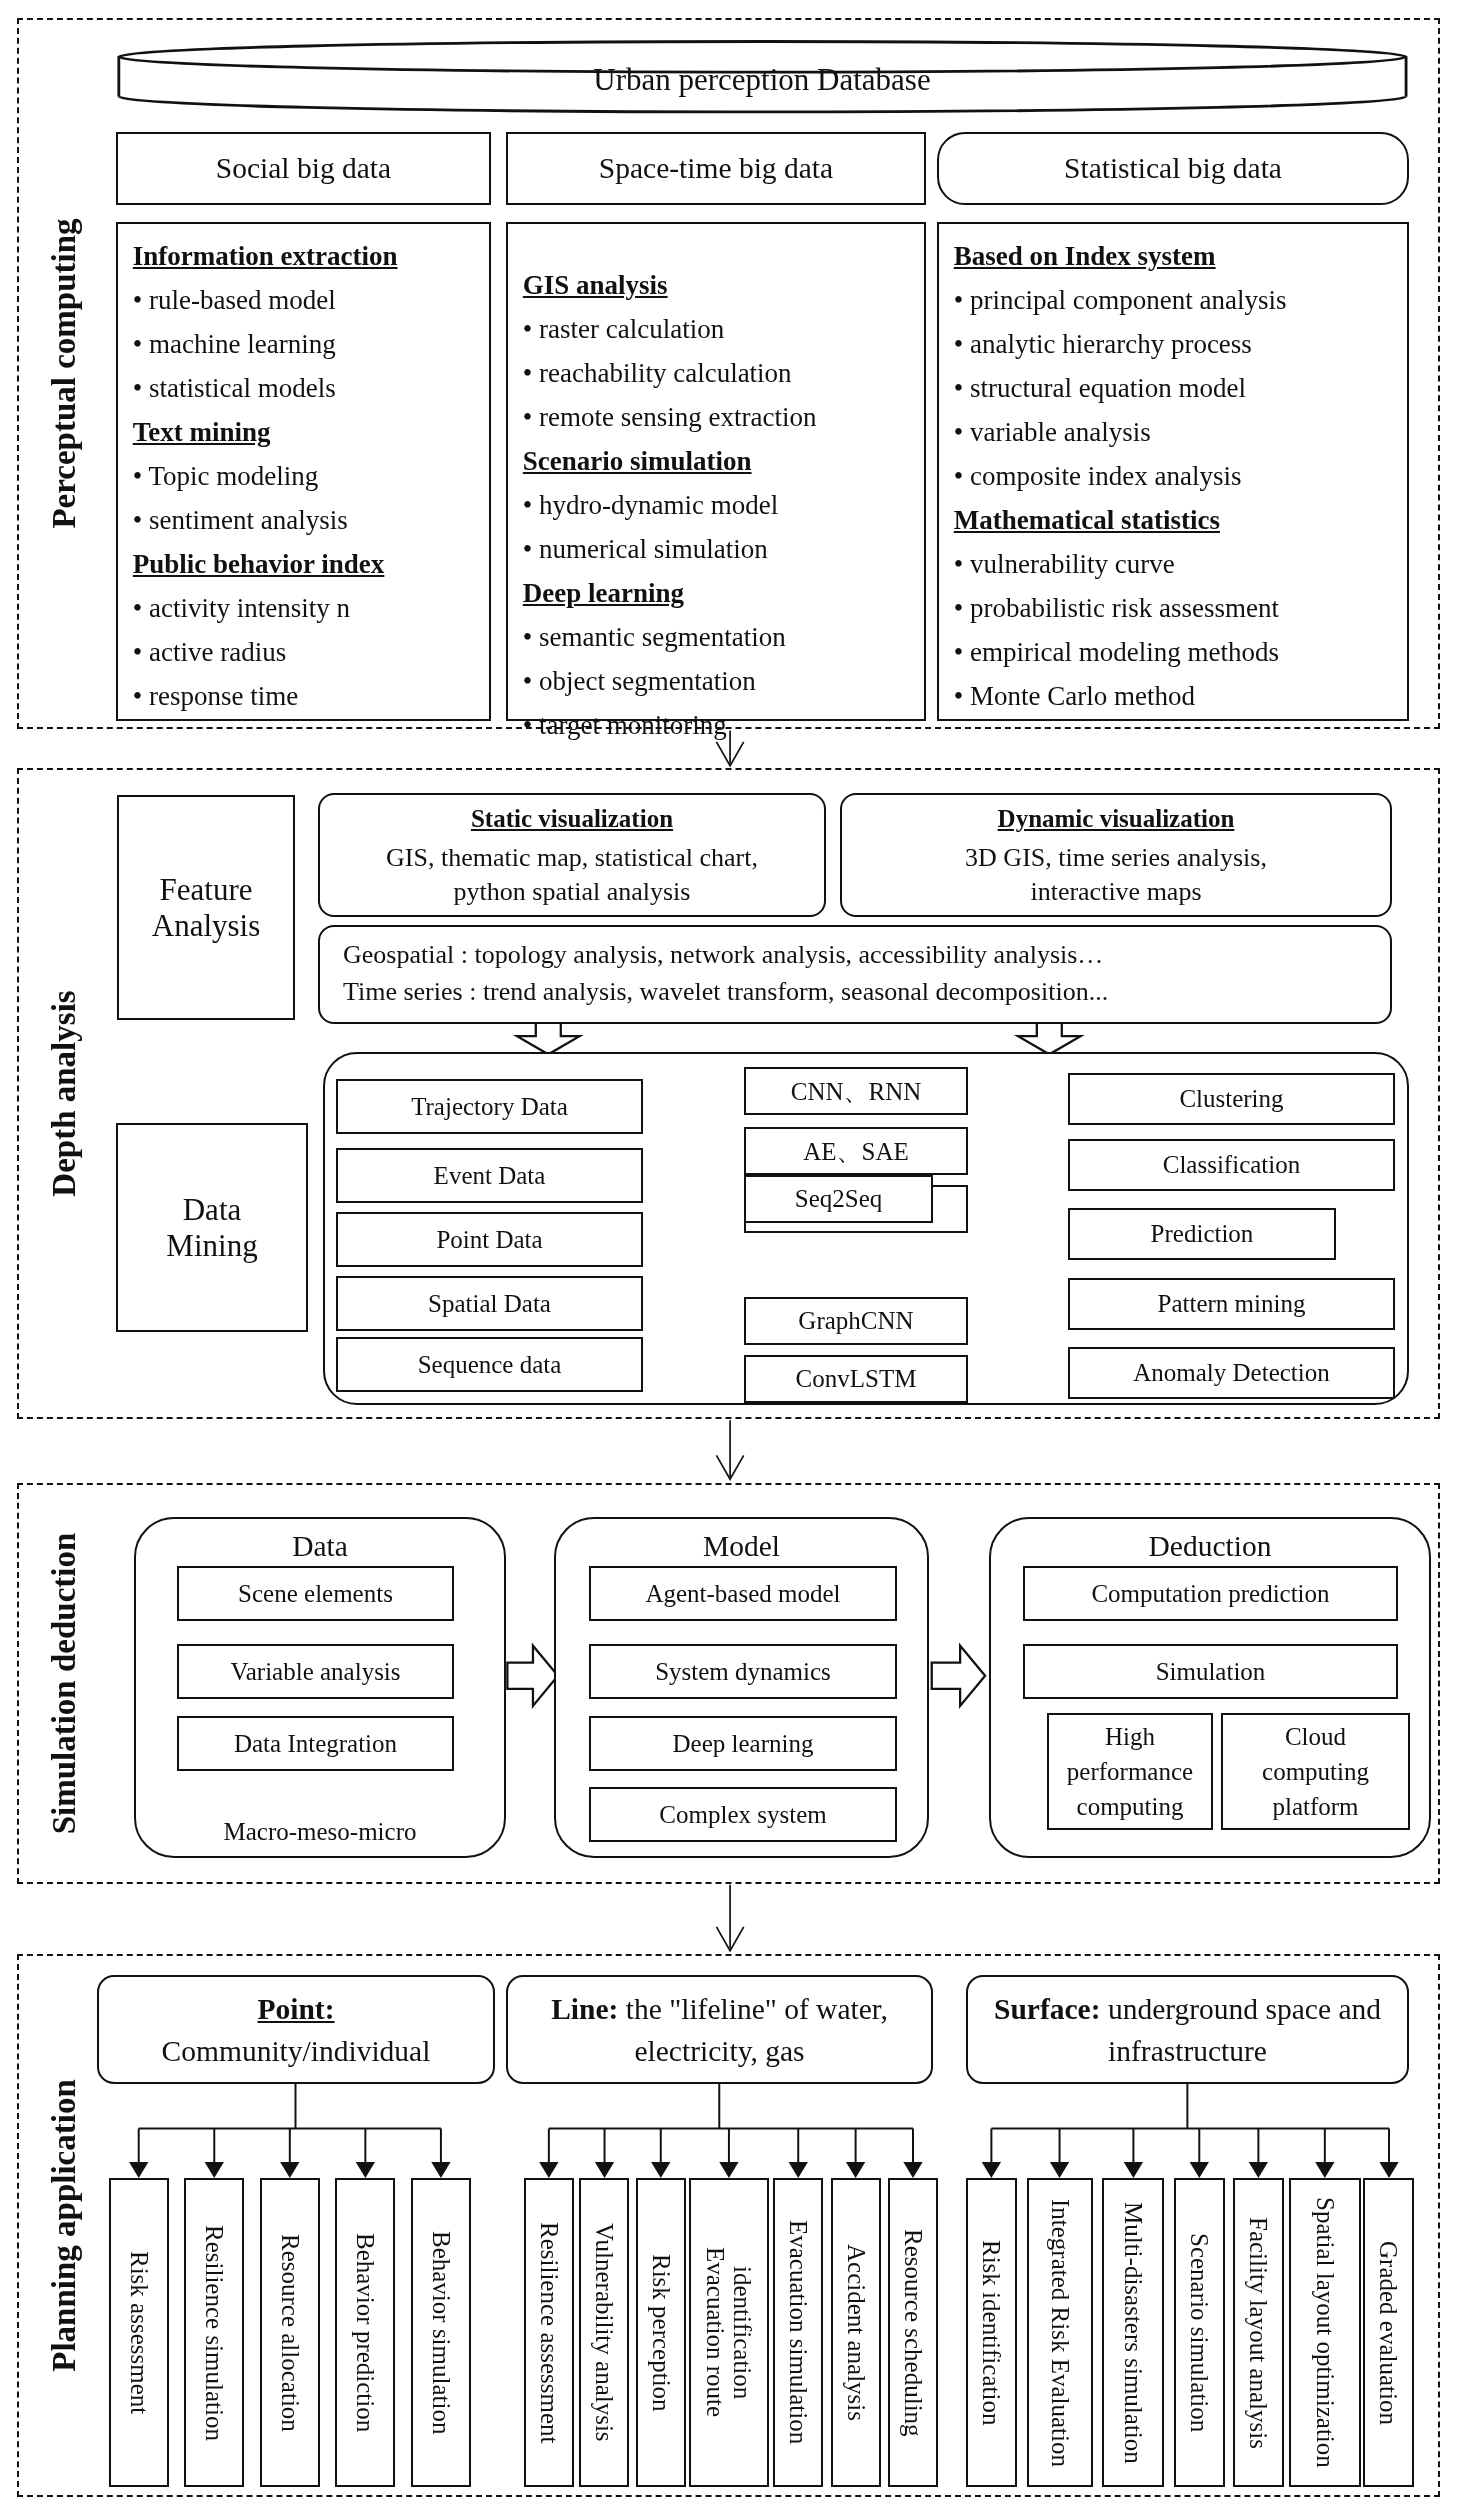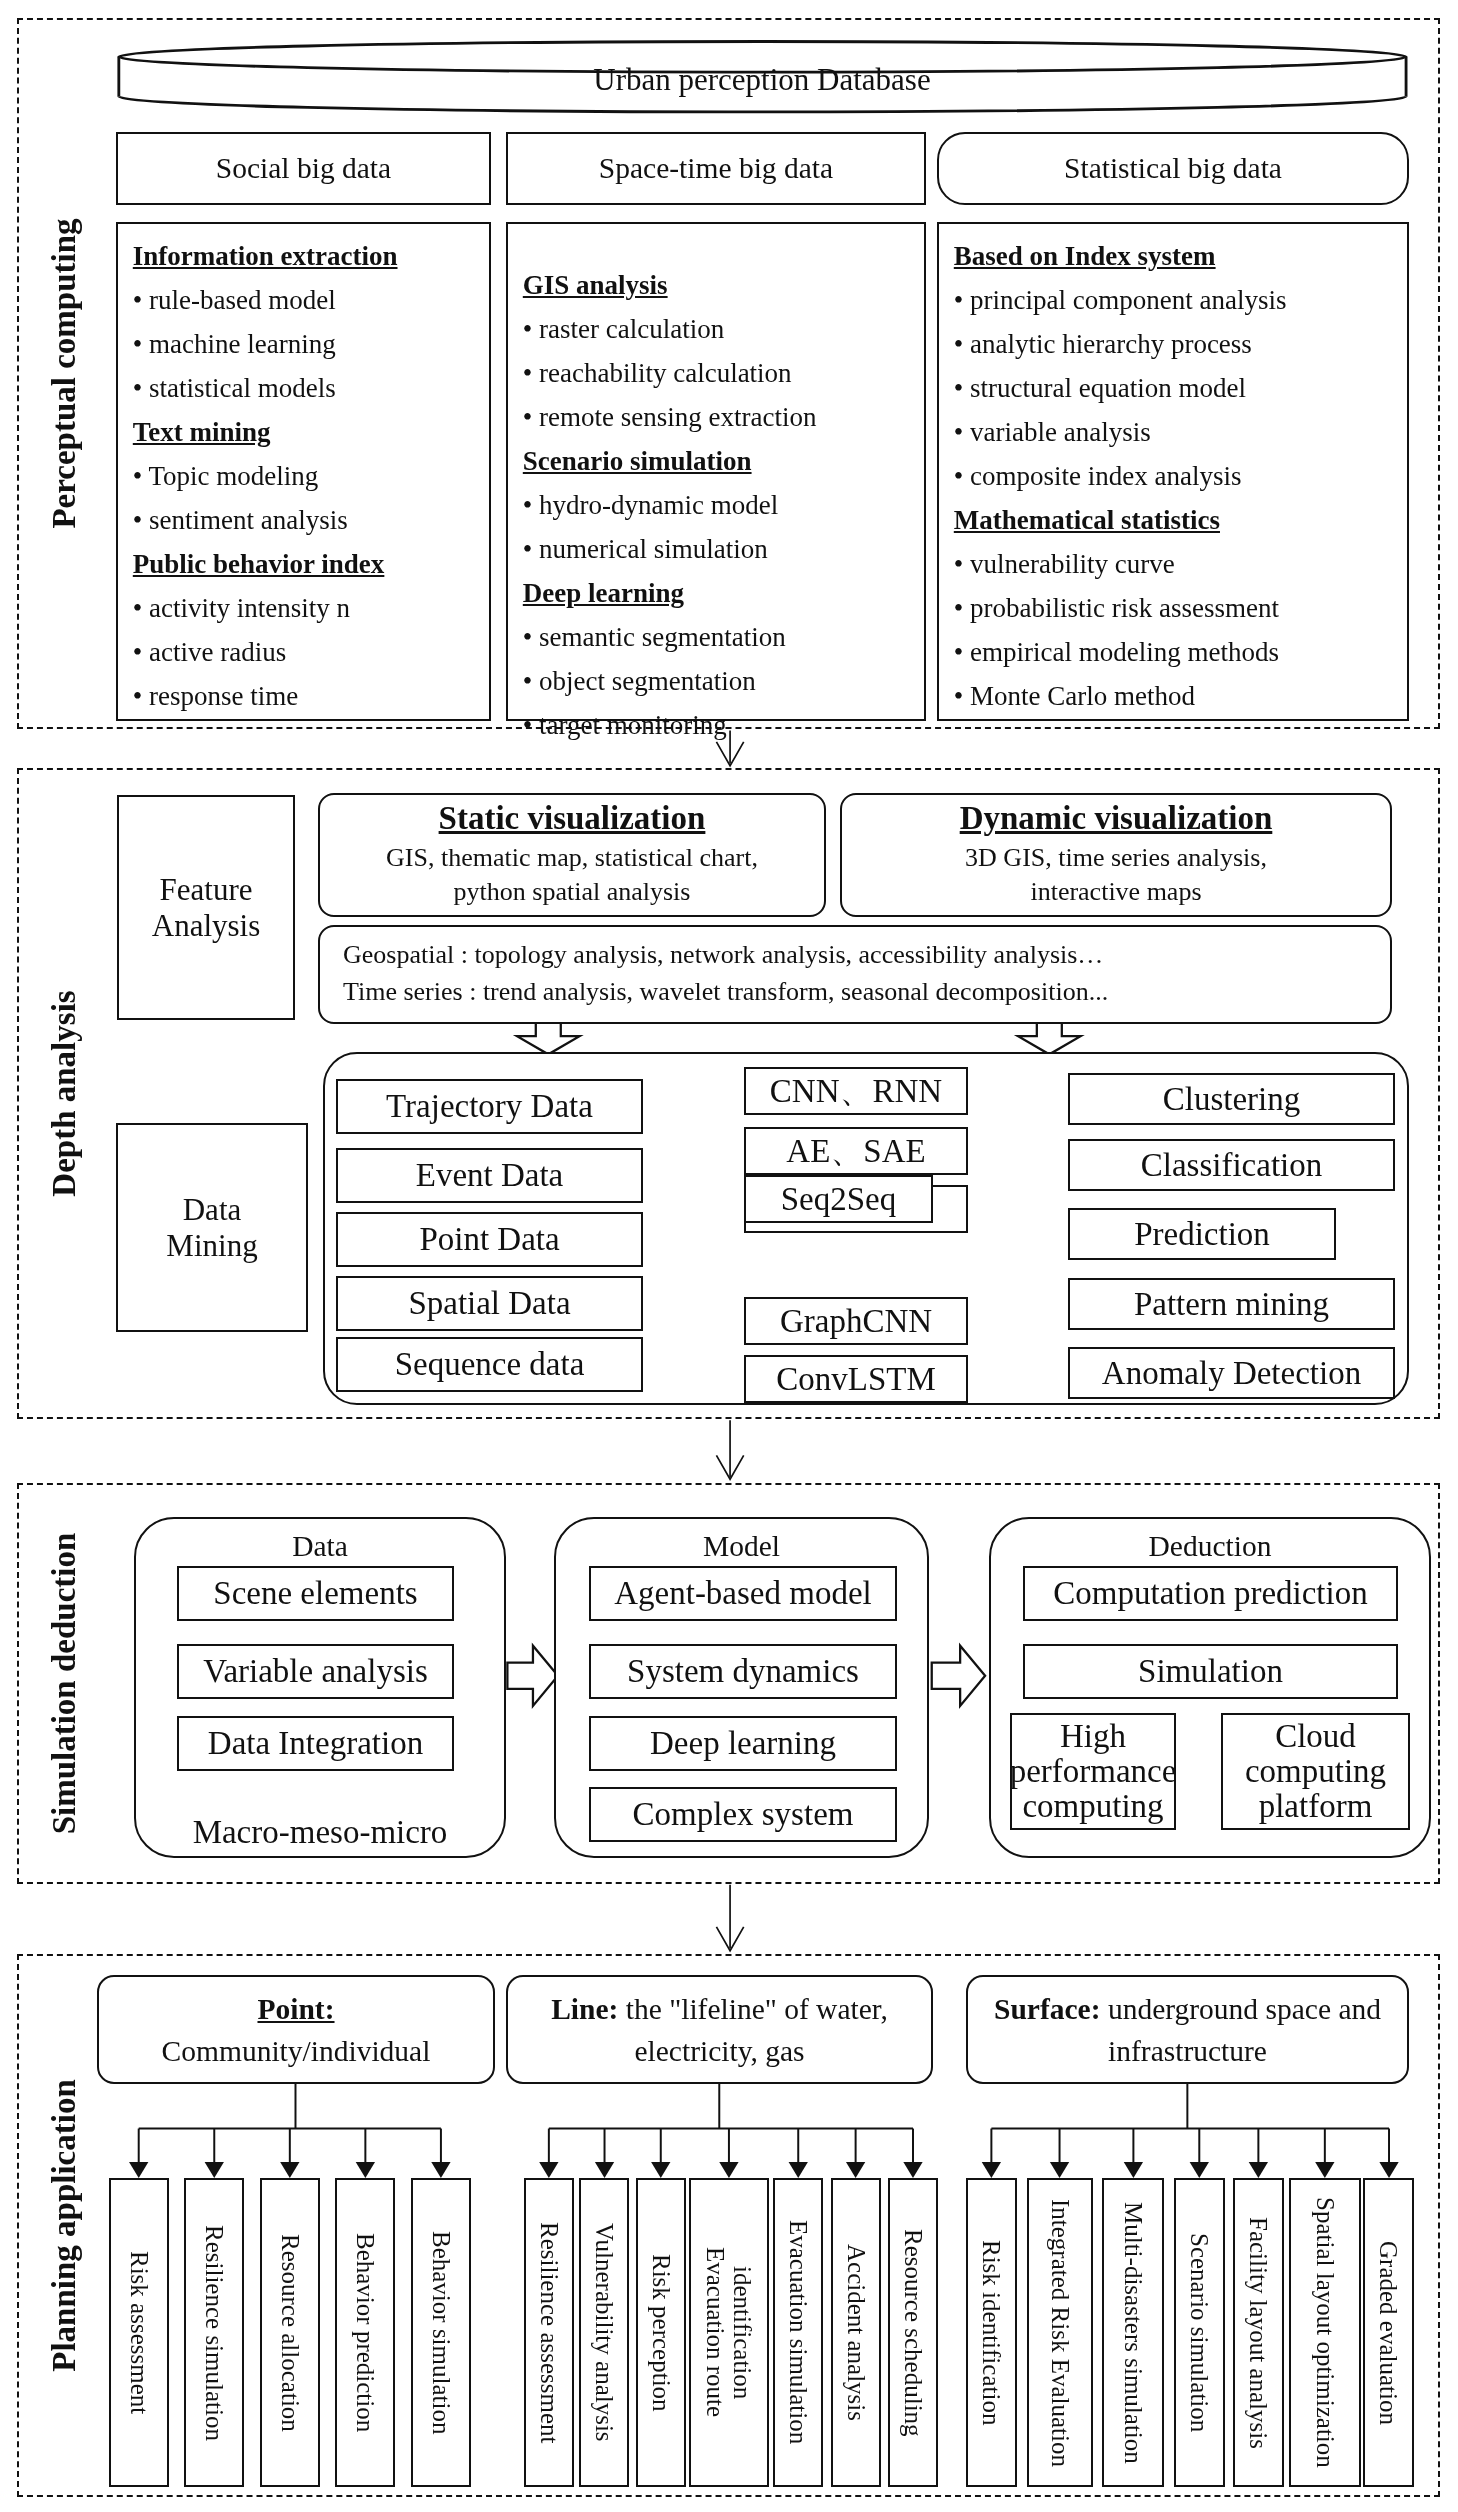--- a/index.html
+++ b/index.html
@@ -8,21 +8,21 @@
   .abs{position:absolute;}
   .box{position:absolute;background:#fff;border:2.3px solid #111;box-sizing:border-box;}
   .ctr{display:flex;align-items:center;justify-content:center;text-align:center;}
   .dash{position:absolute;border:2.3px dashed #111;box-sizing:border-box;background:transparent;}
   .r28{border-radius:16px}.r30{border-radius:17px}.r60{border-radius:34px}.r70{border-radius:40px}
   .vlabel{position:absolute;transform-origin:top left;display:flex;align-items:center;justify-content:center;
           font-weight:bold;font-size:33px;height:85px;}
   .list{position:absolute;box-sizing:border-box;padding:10.2px 9px 0 14.8px;font-size:27px;line-height:44px;}
   .bh{font-weight:bold;text-decoration:underline;}
   .vbox{writing-mode:vertical-lr;font-size:25px;line-height:1.08;}
-  .title52{font-size:29.5px;} .f48{font-size:33px;} .f46{font-size:26px;} .f54{font-size:31px;}
+  .title52{font-size:29.5px;} .f48{font-size:25px;} .f46{font-size:26px;} .f54{font-size:31px;}
   svg{position:absolute;left:0;top:0;}
   .svgline{stroke:#111;stroke-width:3;fill:none;}
 </style>
 </head>
 <body>
 
 <div id="page">
 
   <svg id="shapes" width="1459" height="2512" viewBox="0 0 2568 4422">
     <defs>
@@ -250,21 +250,21 @@
   <div class="abs ctr title52" style="left:554px;top:1529px;width:375px;height:34px;">Model</div>
   <div class="box ctr f48" style="left:589px;top:1566px;width:308px;height:55px;">Agent-based model</div>
   <div class="box ctr f48" style="left:589px;top:1644px;width:308px;height:55px;">System dynamics</div>
   <div class="box ctr f48" style="left:589px;top:1716px;width:308px;height:55px;">Deep learning</div>
   <div class="box ctr f48" style="left:589px;top:1787px;width:308px;height:55px;">Complex system</div>
 
   <div class="box r70" style="left:989px;top:1517px;width:442px;height:341px;"></div>
   <div class="abs ctr title52" style="left:989px;top:1529px;width:442px;height:34px;">Deduction</div>
   <div class="box ctr f48" style="left:1023px;top:1566px;width:375px;height:55px;">Computation prediction</div>
   <div class="box ctr f48" style="left:1023px;top:1644px;width:375px;height:55px;">Simulation</div>
-  <div class="box ctr f48" style="left:1010px;top:1713px;width:166px;height:117px;line-height:35px;padding:0 5.7px;">High performance computing</div>
+  <div class="box ctr f48" style="left:1047px;top:1713px;width:166px;height:117px;line-height:35px;padding:0 5.7px;">High performance computing</div>
   <div class="box ctr f48" style="left:1221px;top:1713px;width:189px;height:117px;line-height:35px;padding:0 5.7px;">Cloud computing platform</div>
 
   <div class="dash" style="left:17px;top:1954px;width:1423px;height:543px;"></div>
   <div class="vlabel" style="left:21.6px;top:1954px;width:543px;transform:translateY(543px) rotate(-90deg);">Planning application</div>
 
   <div class="box r30 ctr" style="left:97px;top:1975px;width:398px;height:109px;flex-direction:column;font-size:29.5px;line-height:42px;">
     <div class="bh">Point:</div>
     <div>Community/individual</div>
   </div>
   <div class="box r30 ctr" style="left:506px;top:1975px;width:427px;height:109px;font-size:29.5px;line-height:42px;padding:0 14.8px;display:block;padding-top:11.4px;">

